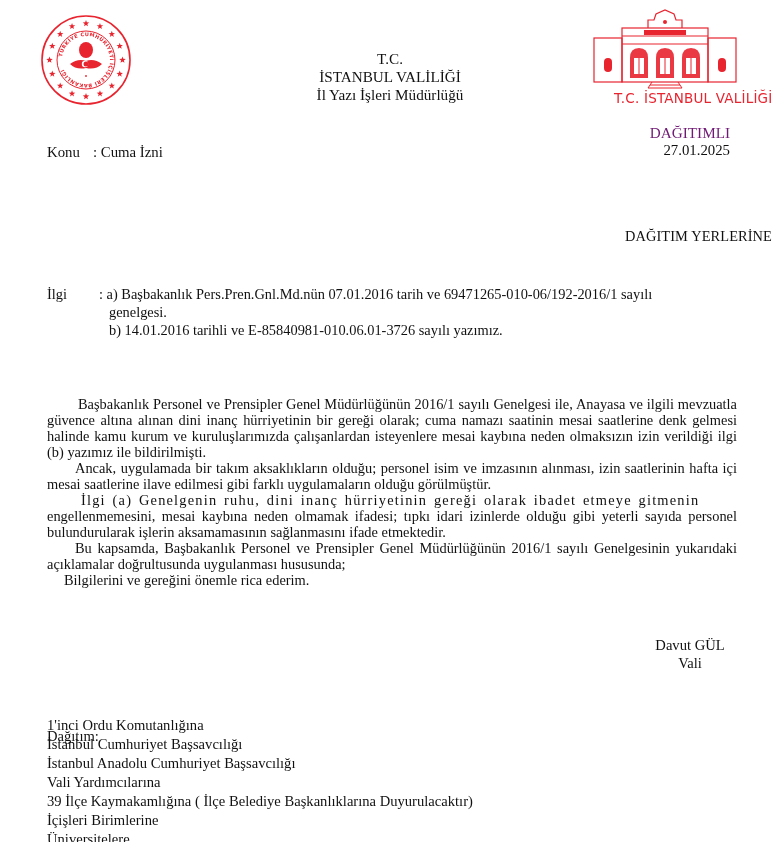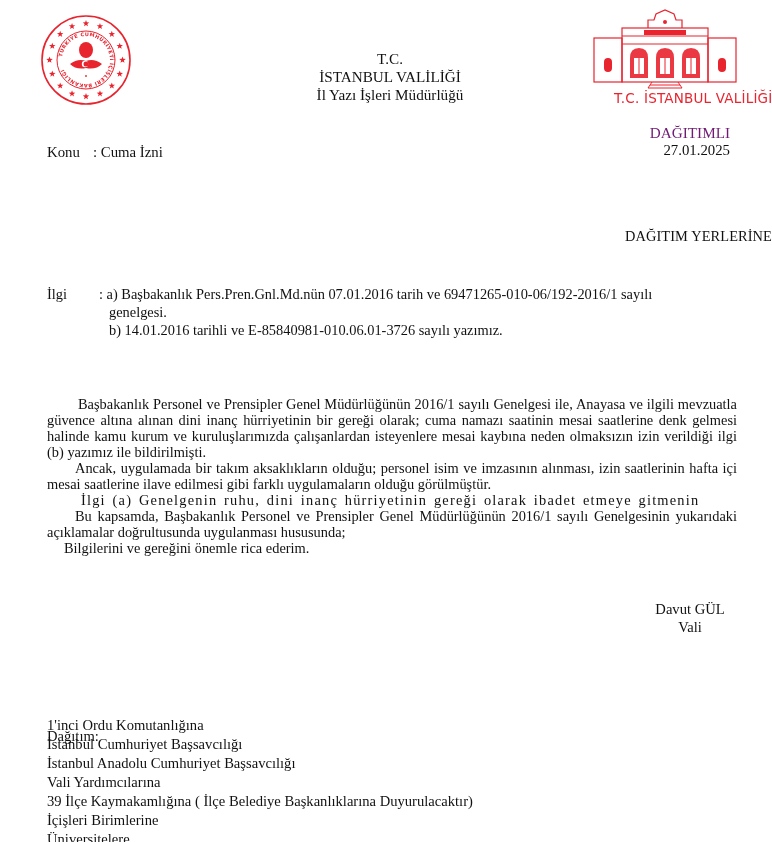--- a/index.html
+++ b/index.html
@@ -18,21 +18,21 @@
   .meta .lbl { width: 46px; }
   .title { left: 0; width: 772px; top: 228px; text-align: right; font-size: 14.4px; letter-spacing: 0.1px; }
   .ilgi { left: 47px; top: 285px; font-size: 14.4px; line-height: 18px; }
   .ilgi .row { display: flex; white-space: nowrap; justify-content: space-between; }
   .ilgi .lbl { width: 52px; }
   .paras { left: 47px; top: 396px; width: 690px; font-size: 14.4px; line-height: 16px; }
   .paras p { text-align: justify; text-align-last: left; }
   .paras .spaced { letter-spacing: 1.2px; word-spacing: 2px; }
   .paras .first { text-indent: 31px; }
   .paras .first.less { text-indent: 28px; }
-  .signer { left: 640px; top: 600px; text-align: center; width: 100px; font-size: 14.6px; line-height: 18px; }
+  .signer { left: 640px; top: 636px; text-align: center; width: 100px; font-size: 14.6px; line-height: 18px; }
   .dist-head { left: 47px; top: 728px; font-size: 14.6px; }
   .dist-list { left: 47px; top: 716px; font-size: 14.6px; line-height: 19px; }
   .dist-list li { list-style: none; white-space: nowrap; }
 </style>
 </head>
 <body>
 
 <div class="abs logo-left">
   <svg width="92" height="92" viewBox="0 0 92 92">
     <circle cx="46" cy="46" r="44" fill="none" stroke="#e8242f" stroke-width="1.6"></circle>
@@ -132,20 +132,21 @@
   </div>
   <div class="row">
     <span style="padding-left:62px">b) 14.01.2016 tarihli ve E-85840981-010.06.01-3726 sayılı yazımız.</span>
   </div>
 </div>
 
 <div class="abs paras">
   <p class="first">Başbakanlık Personel ve Prensipler Genel Müdürlüğünün 2016/1 sayılı Genelgesi ile, Anayasa ve ilgili mevzuatla güvence altına alınan dini inanç hürriyetinin bir gereği olarak; cuma namazı saatinin mesai saatlerine denk gelmesi  halinde kamu kurum ve kuruluşlarımızda çalışanlardan isteyenlere mesai kaybına neden olmaksızın izin verildiği ilgi (b) yazımız ile bildirilmişti.</p>
   <p class="first less">Ancak, uygulamada bir takım aksaklıkların olduğu; personel isim ve imzasının alınması, izin saatlerinin hafta içi mesai saatlerine ilave edilmesi gibi farklı uygulamaların olduğu görülmüştür.</p>
   <p class="first spaced" style="text-align:right;white-space:nowrap;text-indent:34px;">İlgi (a) Genelgenin ruhu, dini inanç hürriyetinin gereği olarak ibadet etmeye gitmenin</p>
+  <p>engellenmemesini, mesai kaybına neden olmamak ifadesi; tıpkı idari izinlerde olduğu gibi yeterli sayıda personel bulundurularak işlerin aksamamasının sağlanmasını ifade etmektedir.</p>
   <p class="first less">Bu kapsamda, Başbakanlık Personel ve Prensipler Genel Müdürlüğünün 2016/1 sayılı Genelgesinin yukarıdaki açıklamalar doğrultusunda uygulanması hususunda;</p>
   <p class="first" style="text-indent:17px">Bilgilerini ve gereğini önemle rica ederim.</p>
 </div>
 
 <div class="abs signer">
   <div>Davut GÜL</div>
   <div>Vali</div>
 </div>
 
 <div class="abs dist-head">Dağıtım:</div>

